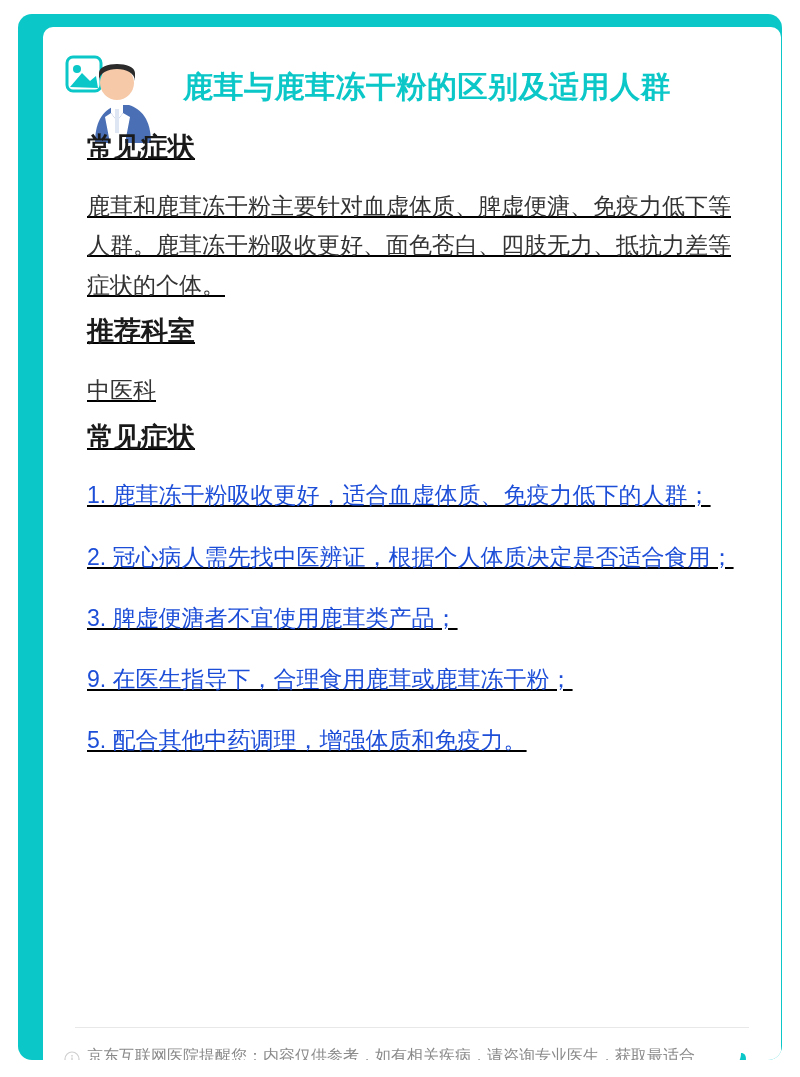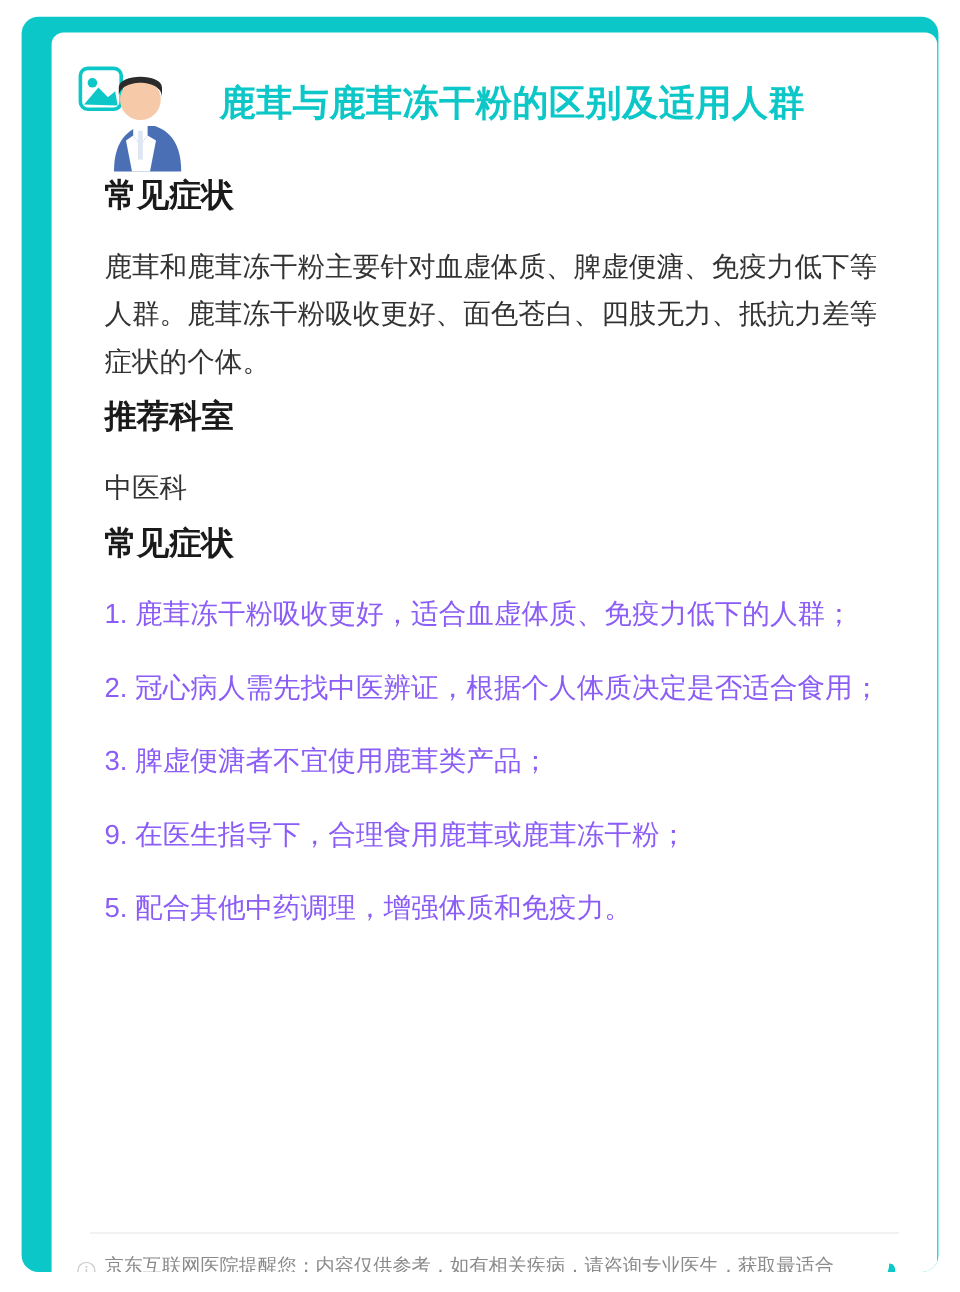--- a/index.html
+++ b/index.html
@@ -50,22 +50,23 @@
     right: 30px;
     font-size: 30px;
     font-weight: bold;
     color: #0bc7c7;
     letter-spacing: 0.5px;
     line-height: 1.2;
   }
   .content {
     position: absolute;
     left: 44px;
-    top: 120px;
+    top: 104px;
     right: 28px;
+    text-decoration: underline;
   }
   h2.section {
     margin: 0 0 22px 0;
     font-size: 27px;
     font-weight: bold;
     color: #1a1a1a;
     line-height: 1.25;
   }
   .section-gap {
     margin-top: 38px;
@@ -76,21 +77,21 @@
     color: #333333;
     line-height: 1.72;
   }
   .list {
     margin: 0;
     padding: 0;
     list-style: none;
   }
   .list li {
     font-size: 23px;
-    color: #8b5cf6;
+    color: #1d4ed8;
     line-height: 1.7;
     margin-bottom: 22px;
   }
   .divider {
     position: absolute;
     left: 32px;
     right: 32px;
     top: 1000px;
     height: 1px;
     background: #e8e8e8;

